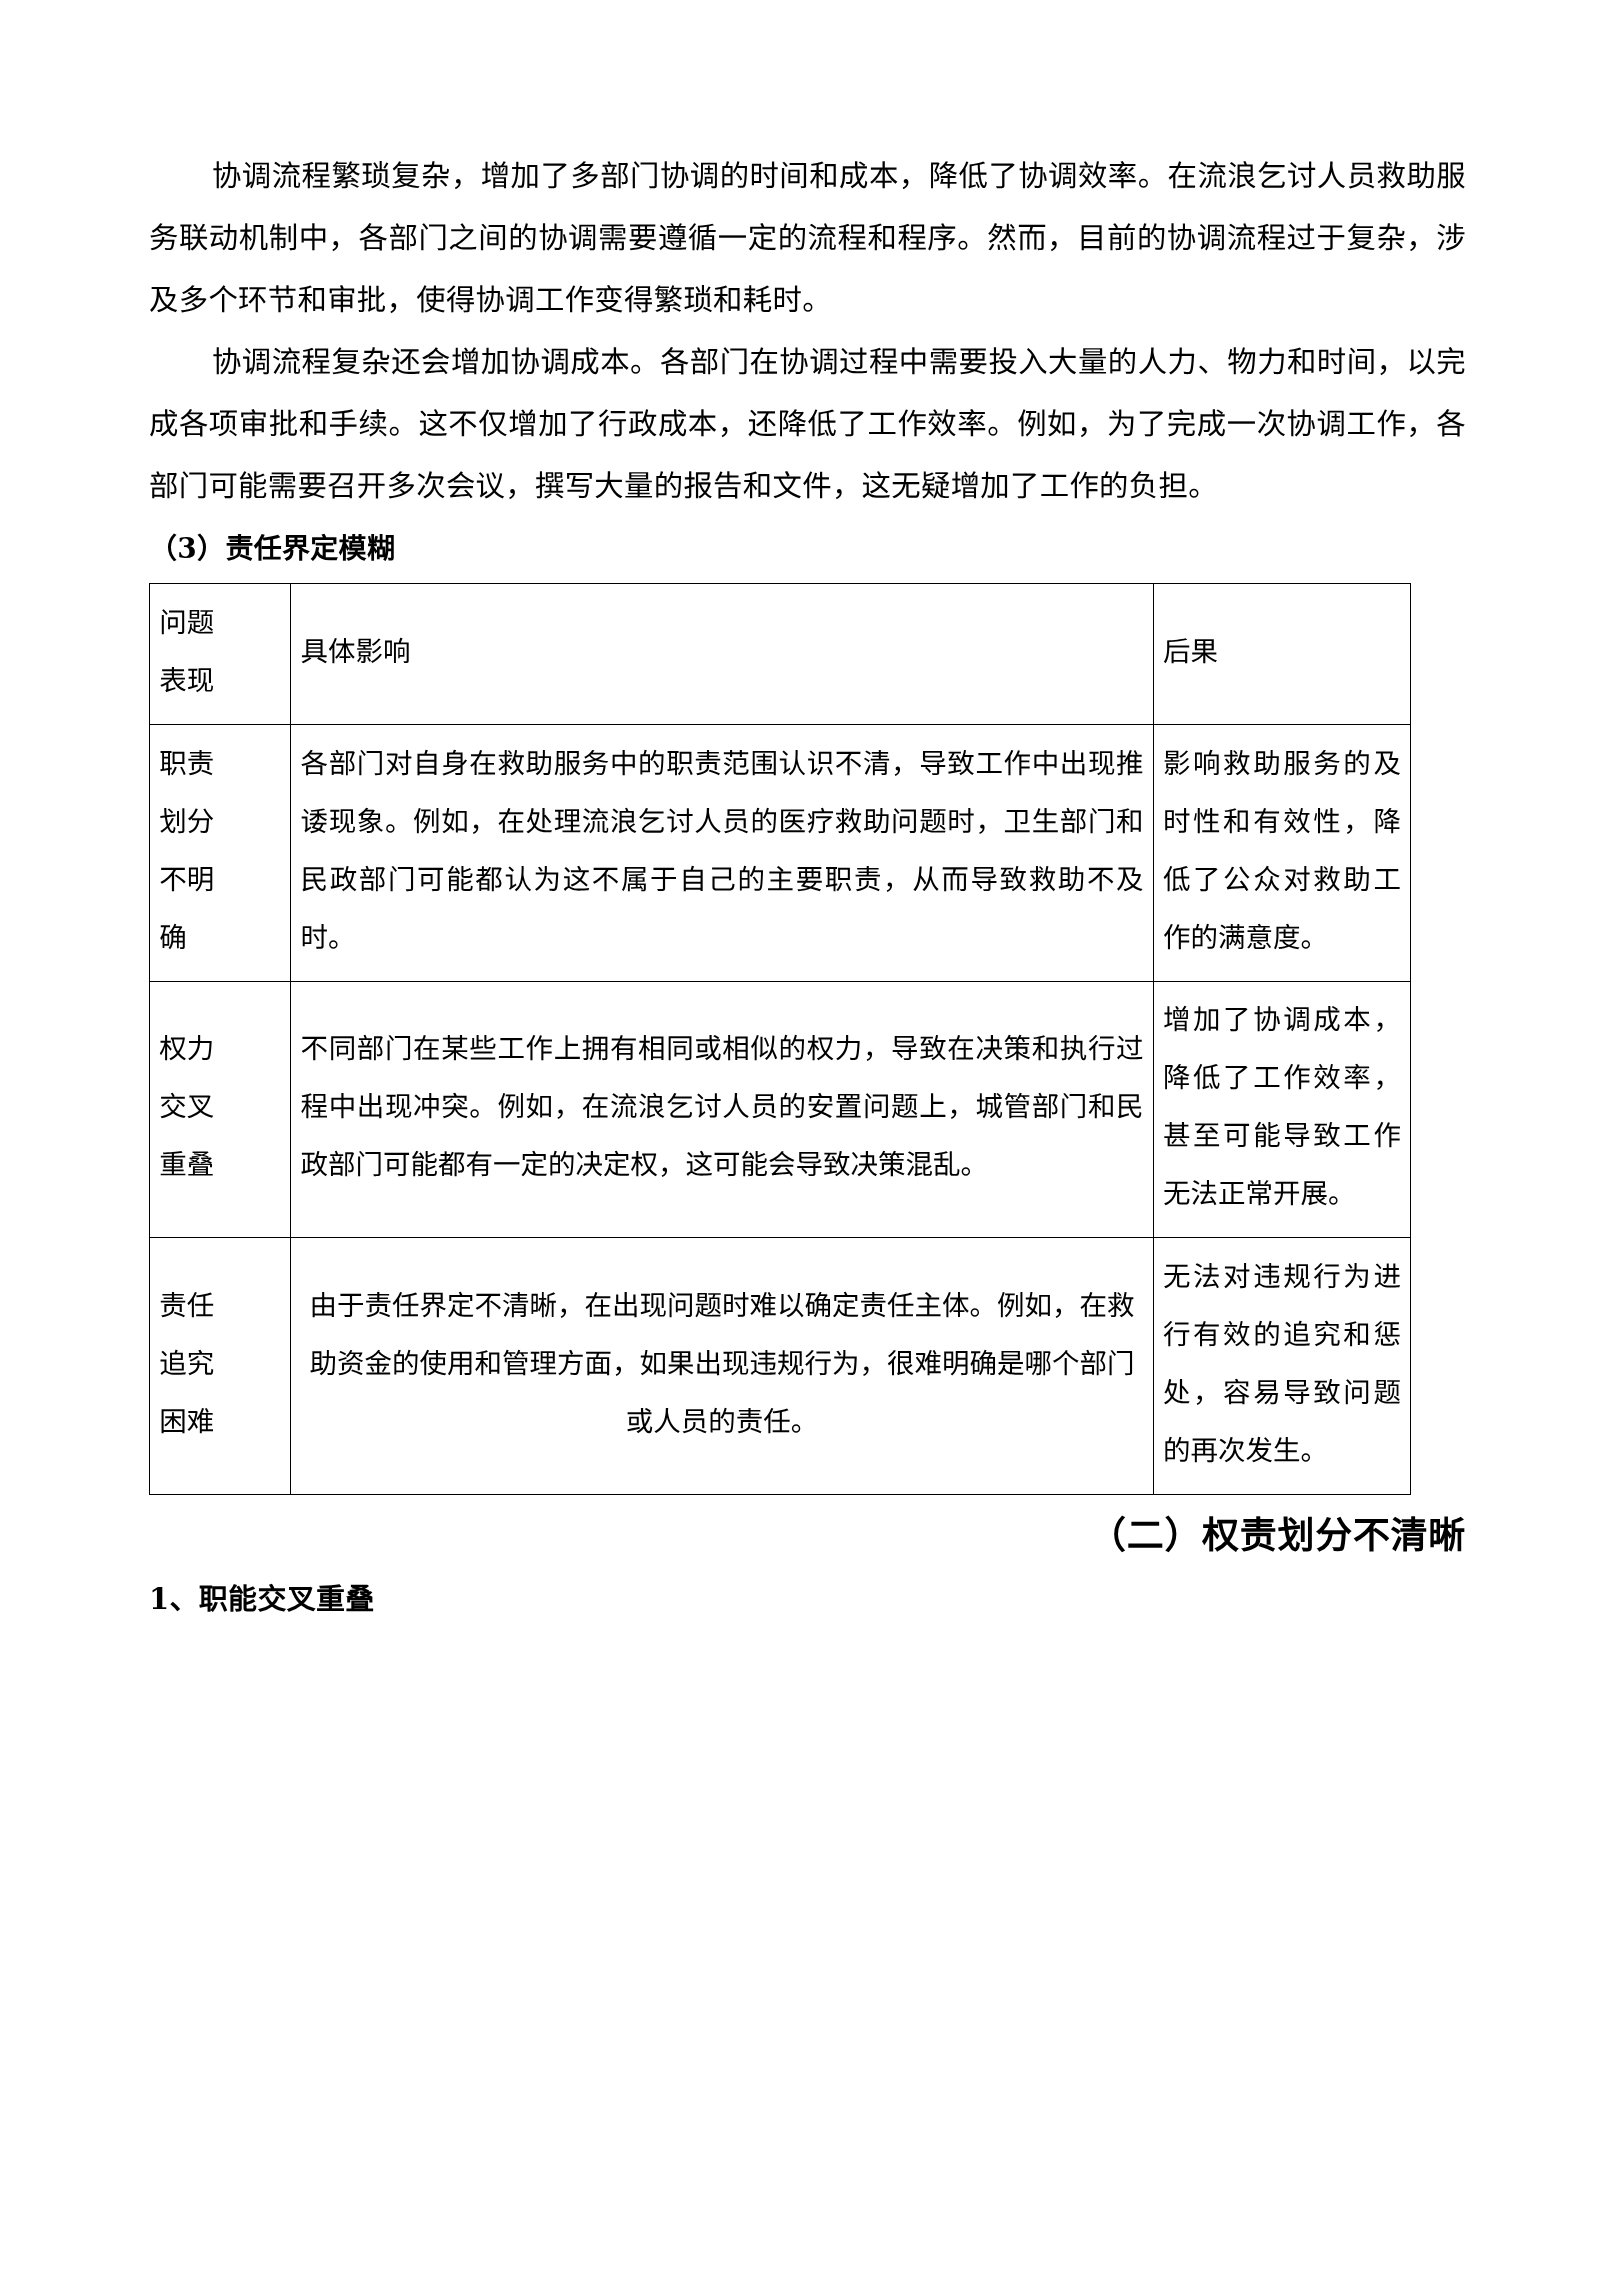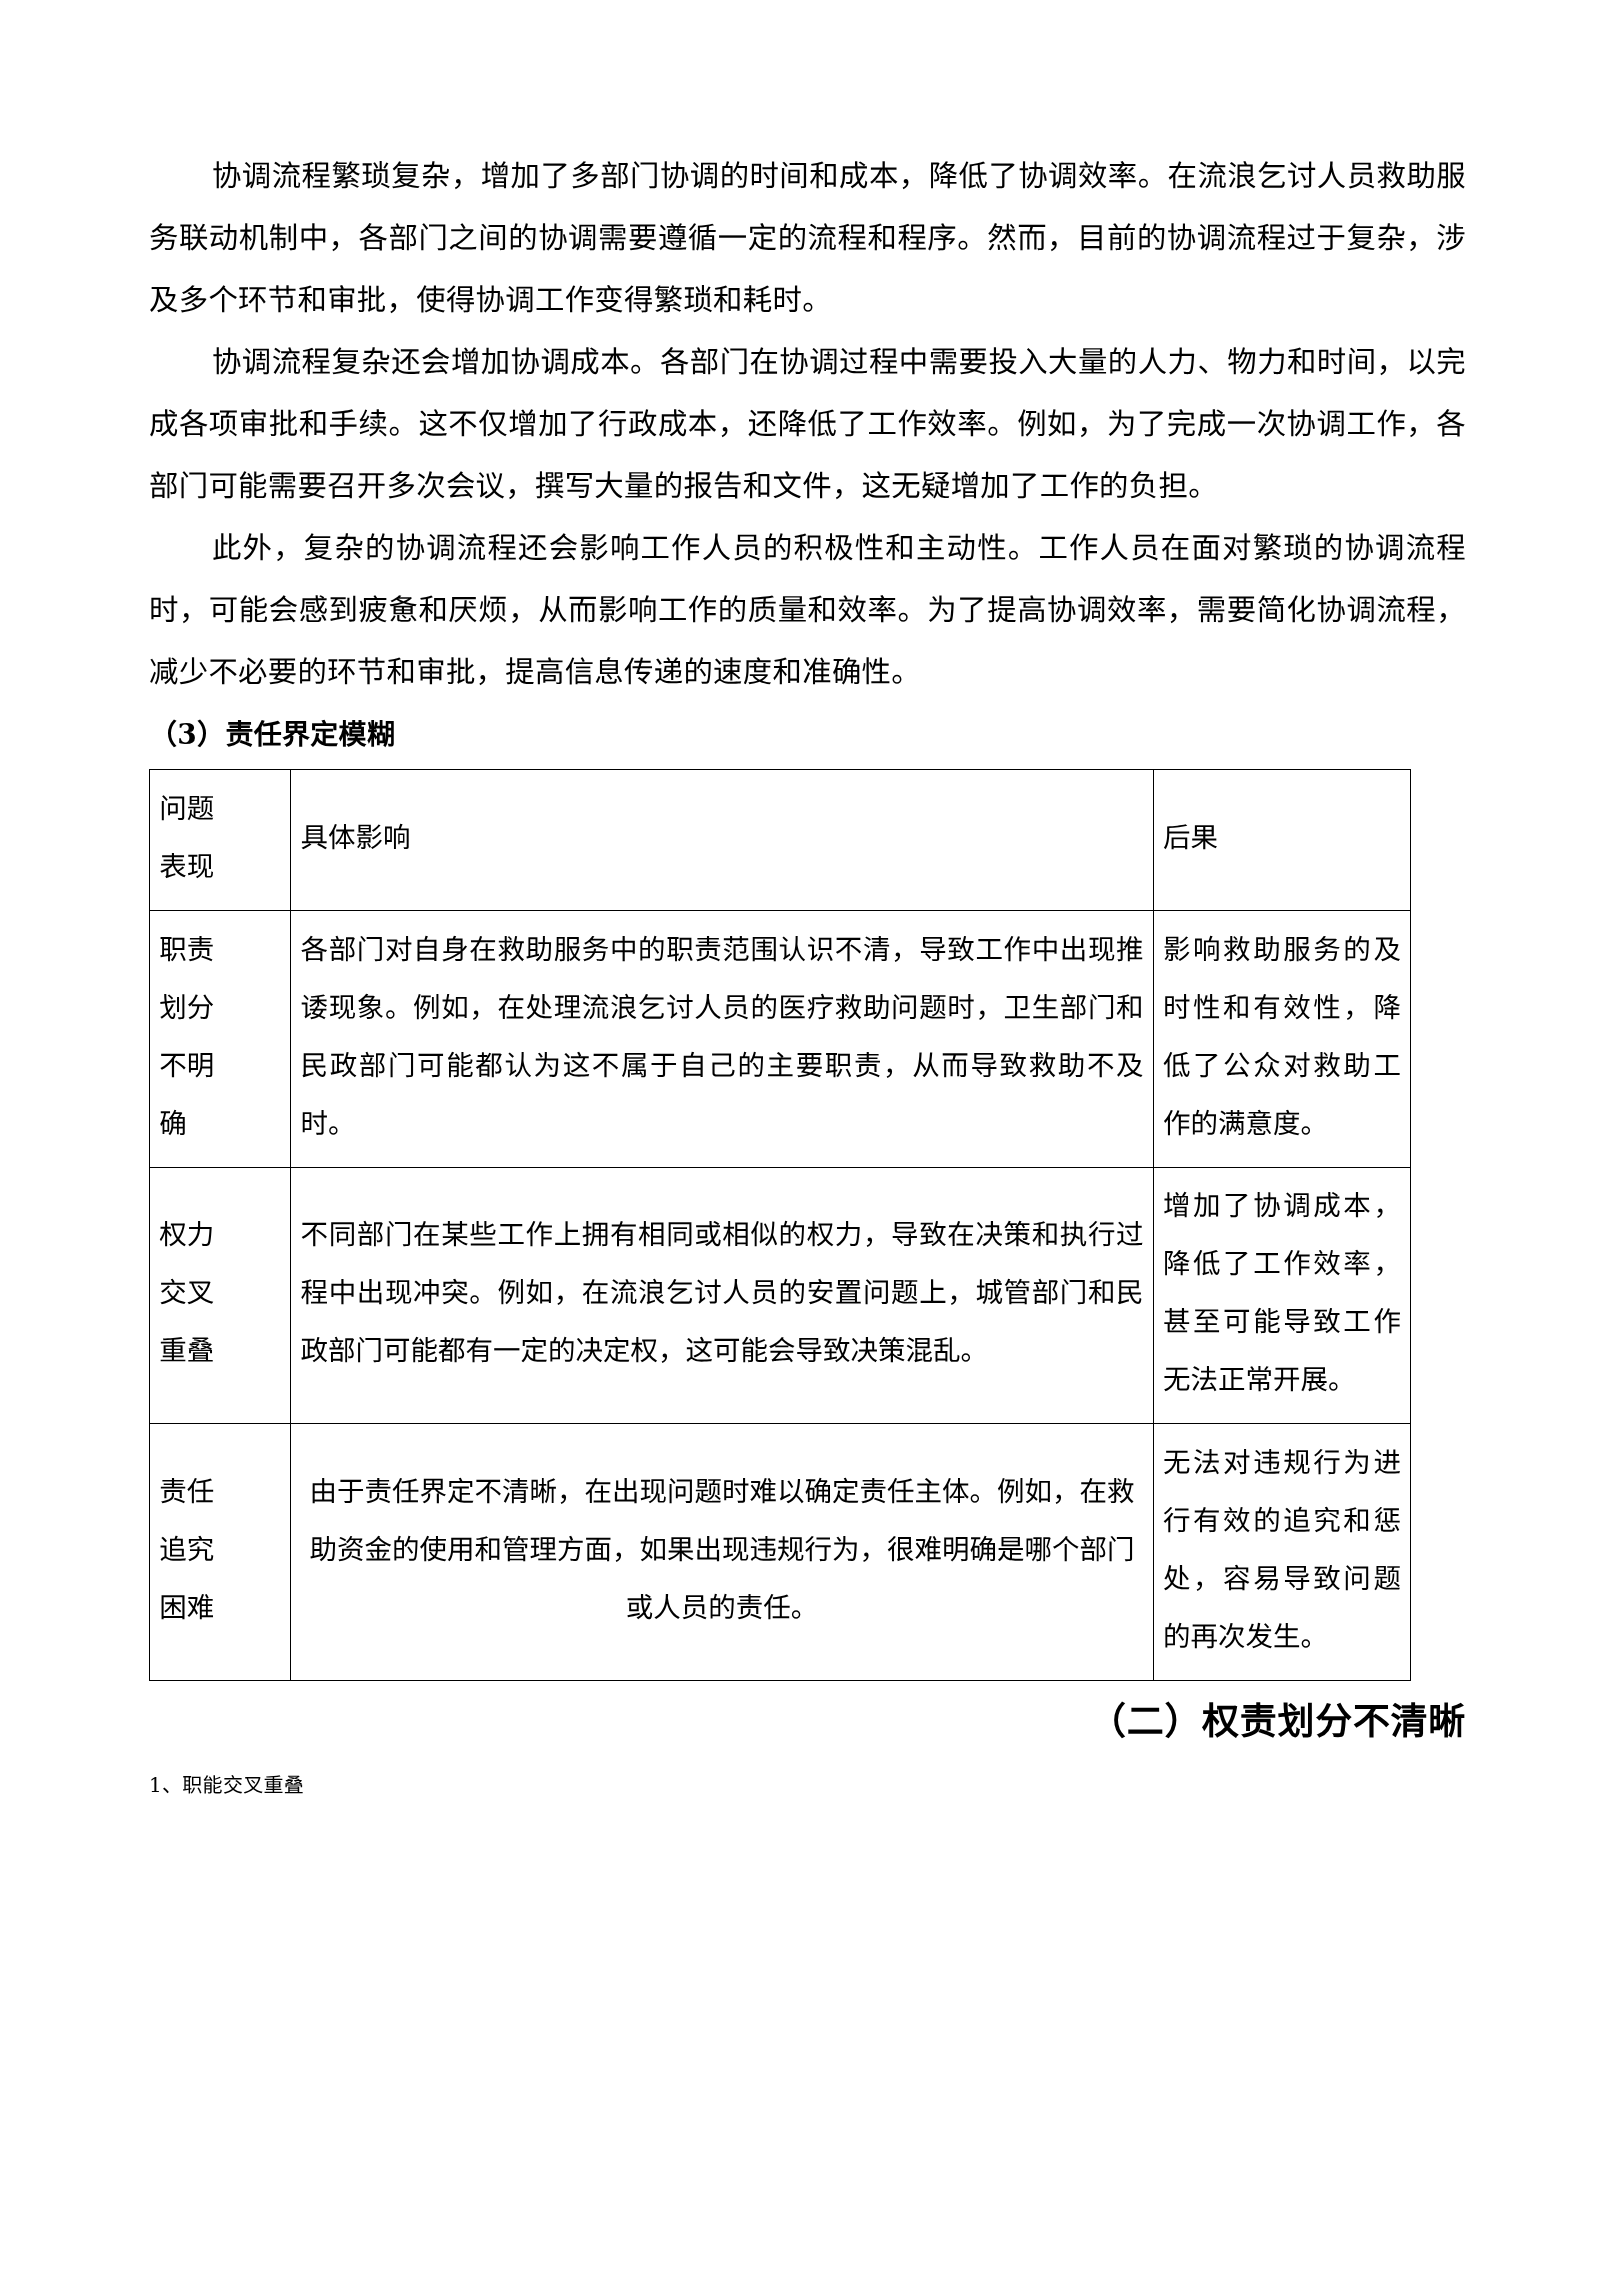--- a/index.html
+++ b/index.html
@@ -41,23 +41,23 @@
   }
   .heading-2 {
     font-size: 37px;
     line-height: 63px;
     font-weight: bold;
     margin: 9.2px 0 3.9px 0;
     letter-spacing: 0.7px;
     text-align: right;
   }
   .heading-4 {
-    font-size: 20px;
+    font-size: 29px;
     line-height: 56px;
-    font-weight: normal;
+    font-weight: bold;
     margin: 3.9px 0 0 0;
     letter-spacing: 0.3px;
   }
 
   table.doc-table {
     border-collapse: collapse;
     width: 1203px;
     margin: 6.5px 0 3.9px 0;
     table-layout: fixed;
     font-family: Liberation Mono, monospace;
@@ -83,21 +83,20 @@
 
   .tbl-wrap { display: block; }
 </style>
 </head>
 <body>
 
 <div class="page">
 
   <p class="body-text indent">协调流程繁琐复杂，增加了多部门协调的时间和成本，降低了协调效率。在流浪乞讨人员救助服务联动机制中，各部门之间的协调需要遵循一定的流程和程序。然而，目前的协调流程过于复杂，涉及多个环节和审批，使得协调工作变得繁琐和耗时。</p>
   <p class="body-text indent">协调流程复杂还会增加协调成本。各部门在协调过程中需要投入大量的人力、物力和时间，以完成各项审批和手续。这不仅增加了行政成本，还降低了工作效率。例如，为了完成一次协调工作，各部门可能需要召开多次会议，撰写大量的报告和文件，这无疑增加了工作的负担。</p>
-  <p class="body-text indent">此外，复杂的协调流程还会影响工作人员的积极性和主动性。工作人员在面对繁琐的协调流程时，可能会感到疲惫和厌烦，从而影响工作的质量和效率。为了提高协调效率，需要简化协调流程，减少不必要的环节和审批，提高信息传递的速度和准确性。</p>
 
   <h3 class="heading-3">（3）责任界定模糊</h3>
 
   <div class="tbl-wrap">
   <table class="doc-table">
     <tbody>
       <tr>
         <td class="col-a head-cell">
           <span class="cell-stack">
             <span>问题</span>

